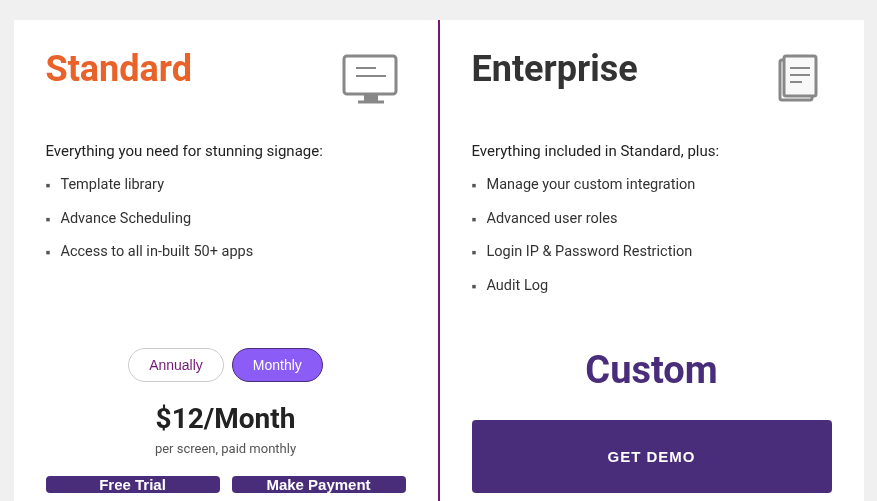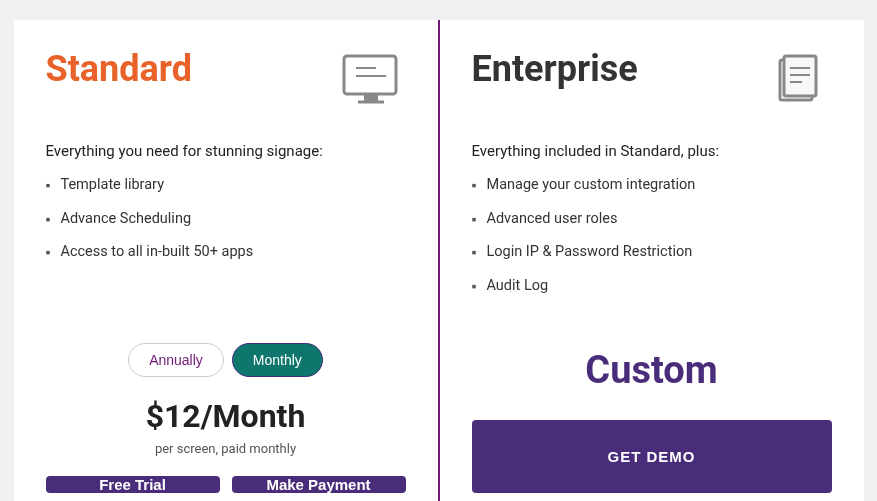--- a/index.html
+++ b/index.html
@@ -87,30 +87,30 @@
     .toggle-btn {
       padding: 8px 20px;
       border-radius: 24px;
       border: 1px solid #ccc;
       font-size: 14px;
       cursor: pointer;
       background: #fff;
       color: #701a75;
     }
     .toggle-btn.active {
-      background: #0f766e;
+      background: #8b5cf6;
       color: #fff;
       border-color: #4a2d7a;
     }
     .price-display {
       text-align: center;
       margin-bottom: 6px;
     }
     .price-amount {
-      font-size: 32px;
+      font-size: 28px;
       font-weight: 700;
       color: #222;
     }
     .price-note {
       text-align: center;
       font-size: 13px;
       color: #555;
       margin-bottom: 20px;
     }
     .custom-price {

